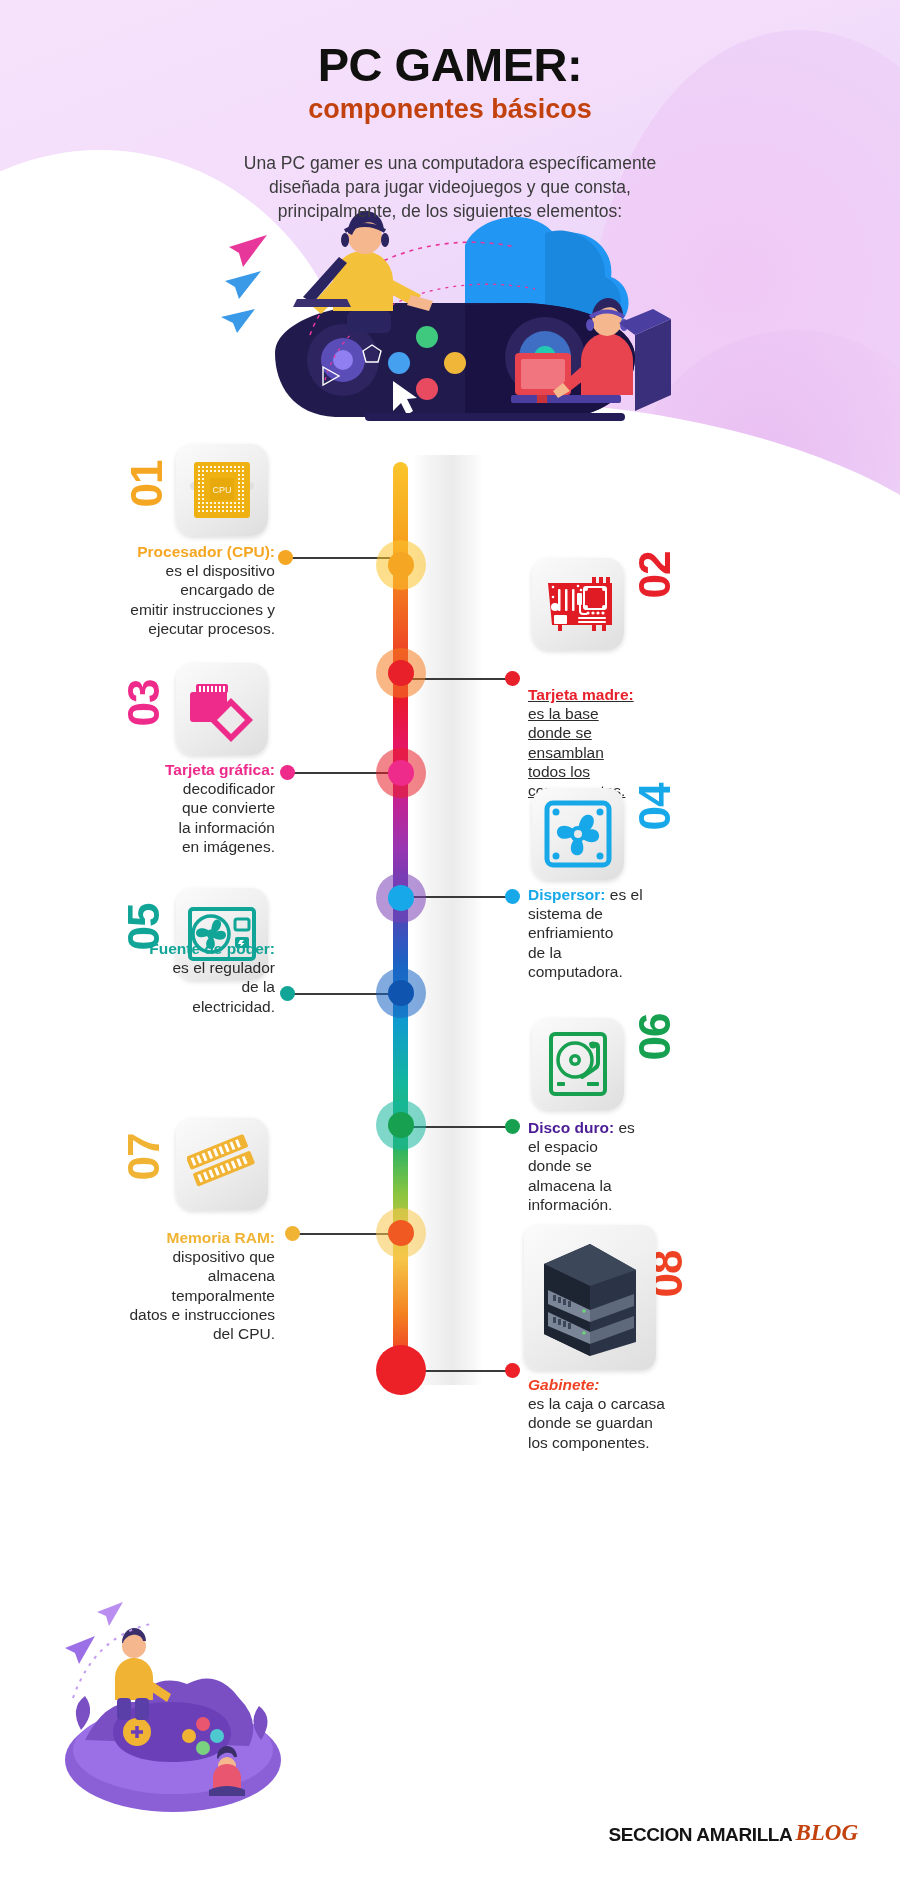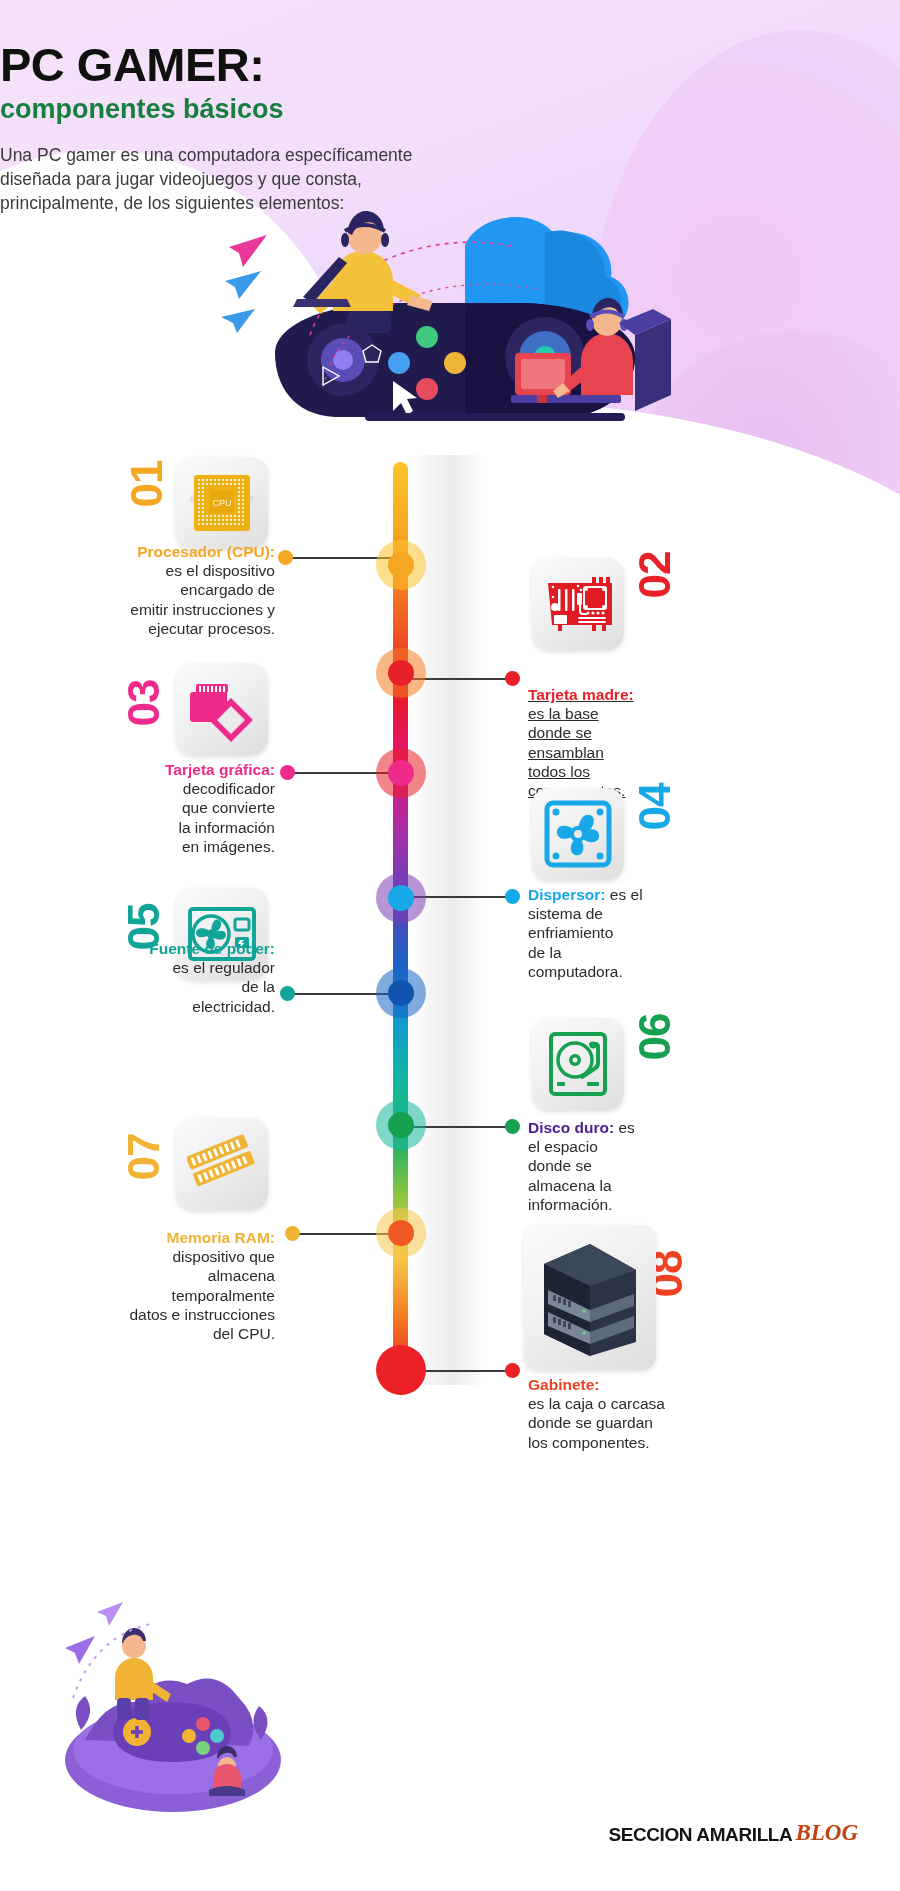--- a/index.html
+++ b/index.html
@@ -30,30 +30,30 @@
     background:radial-gradient(circle at 35% 40%, #f0c9f5 0%, #eed2f8 55%, rgba(247,231,252,0) 72%);
     border-radius:50%;
   }
   .bg-pink-right2 {
     position:absolute; right:-60px; top:330px; width:330px; height:330px;
     background:radial-gradient(circle at 40% 40%, #e9bff2 0%, rgba(240,211,248,0) 70%);
     border-radius:50%;
   }
 
   
-  .header { position:absolute; left:0; top:0; width:900px; z-index:10; }
+  .header { position:absolute; left:0; top:0; width:900px; text-align:center; z-index:10; }
   .title {
     font-size:47px; font-weight:bold; letter-spacing:-0.5px; color:#10100f;
     margin-top:40px; line-height:1.05;
   }
   .subtitle {
-    font-size:27px; font-weight:bold; color:#15803d; margin-top:6px; line-height:1.1;
+    font-size:27px; font-weight:bold; color:#c2410c; margin-top:6px; line-height:1.1;
   }
   .intro {
-    font-size:17.5px; color:#3b3b3b; line-height:1.38; margin-top:18px;
+    font-size:17.5px; color:#3b3b3b; line-height:1.38; margin-top:26px;
   }
 
   
   .hero { position:absolute; left:215px; top:185px; width:470px; height:290px; z-index:8; }
 
   
   .col-bar {
     position:absolute; left:415px; top:455px; width:68px; height:930px;
     background:linear-gradient(90deg,#fdfdfd 0%,#f4f4f4 22%,#ebebeb 55%,#f7f7f7 85%,#ffffff 100%);
     z-index:2;
@@ -270,21 +270,21 @@
   <div class="dot-small" style="left:505px; top:1119px; background:#16a04f;"></div>
 
   <div class="connector" style="left:292px; top:1233px; width:98px;"></div>
   <div class="dot-small" style="left:285px; top:1226px; background:#f0b333;"></div>
 
   <div class="connector" style="left:412px; top:1370px; width:100px;"></div>
   <div class="dot-small" style="left:505px; top:1363px; background:#ec2127;"></div>
 
   <div class="item" style="left:0; top:0;">
     <div class="num" style="left:124px; top:462px; color:#f5a623;">01</div>
-    <div class="icon-tile" style="left:176px; top:457px;">
+    <div class="icon-tile" style="left:176px; top:444px;">
       <svg width="68" height="68" viewBox="0 0 68 68">
         <rect x="6" y="6" width="56" height="56" rx="3" fill="#eeb111"></rect>
         <path d="M6 26 q-4 0 -4 4 q0 4 4 4 Z" fill="#e0e0e0"></path>
         <path d="M62 26 q4 0 4 4 q0 4 -4 4 Z" fill="#e0e0e0"></path>
         <rect x="22" y="22" width="24" height="22" rx="1" fill="#e8a90c"></rect>
         <g fill="#fdf6e0">
           <rect x="10" y="10" width="2" height="2"></rect>
             <rect x="14" y="10" width="2" height="2"></rect>
           <rect x="18" y="10" width="2" height="2"></rect>
             <rect x="22" y="10" width="2" height="2"></rect>
@@ -611,21 +611,21 @@
             <rect x="17" y="79" width="3" height="6"></rect>
               <rect x="22" y="81" width="3" height="6"></rect>
             <rect x="27" y="83" width="3" height="6"></rect>
               <rect x="32" y="85" width="3" height="6"></rect>
           </g>
           <circle cx="48" cy="95" r="1.8" fill="#6fd37a"></circle>
         </g>
       </svg>
     </div>
     <div class="txt left-align" style="left:528px; top:1375px; width:250px;">
-      <span class="lead" style="color:#ef4123;">Gabinete:</span>
+      <span class="lead" style="color:#ef4123;font-style:italic;">Gabinete:</span>
       <div>es la caja o carcasa</div>
       <div>donde se guardan</div>
       <div>los componentes.</div>
     </div>
   </div>
 
   <div class="footer-illu">
     <svg width="230" height="230" viewBox="0 0 230 230">
       <ellipse cx="118" cy="170" rx="108" ry="52" fill="#8b5fd6"></ellipse>
       <ellipse cx="118" cy="160" rx="100" ry="44" fill="#9b6fe6"></ellipse>

